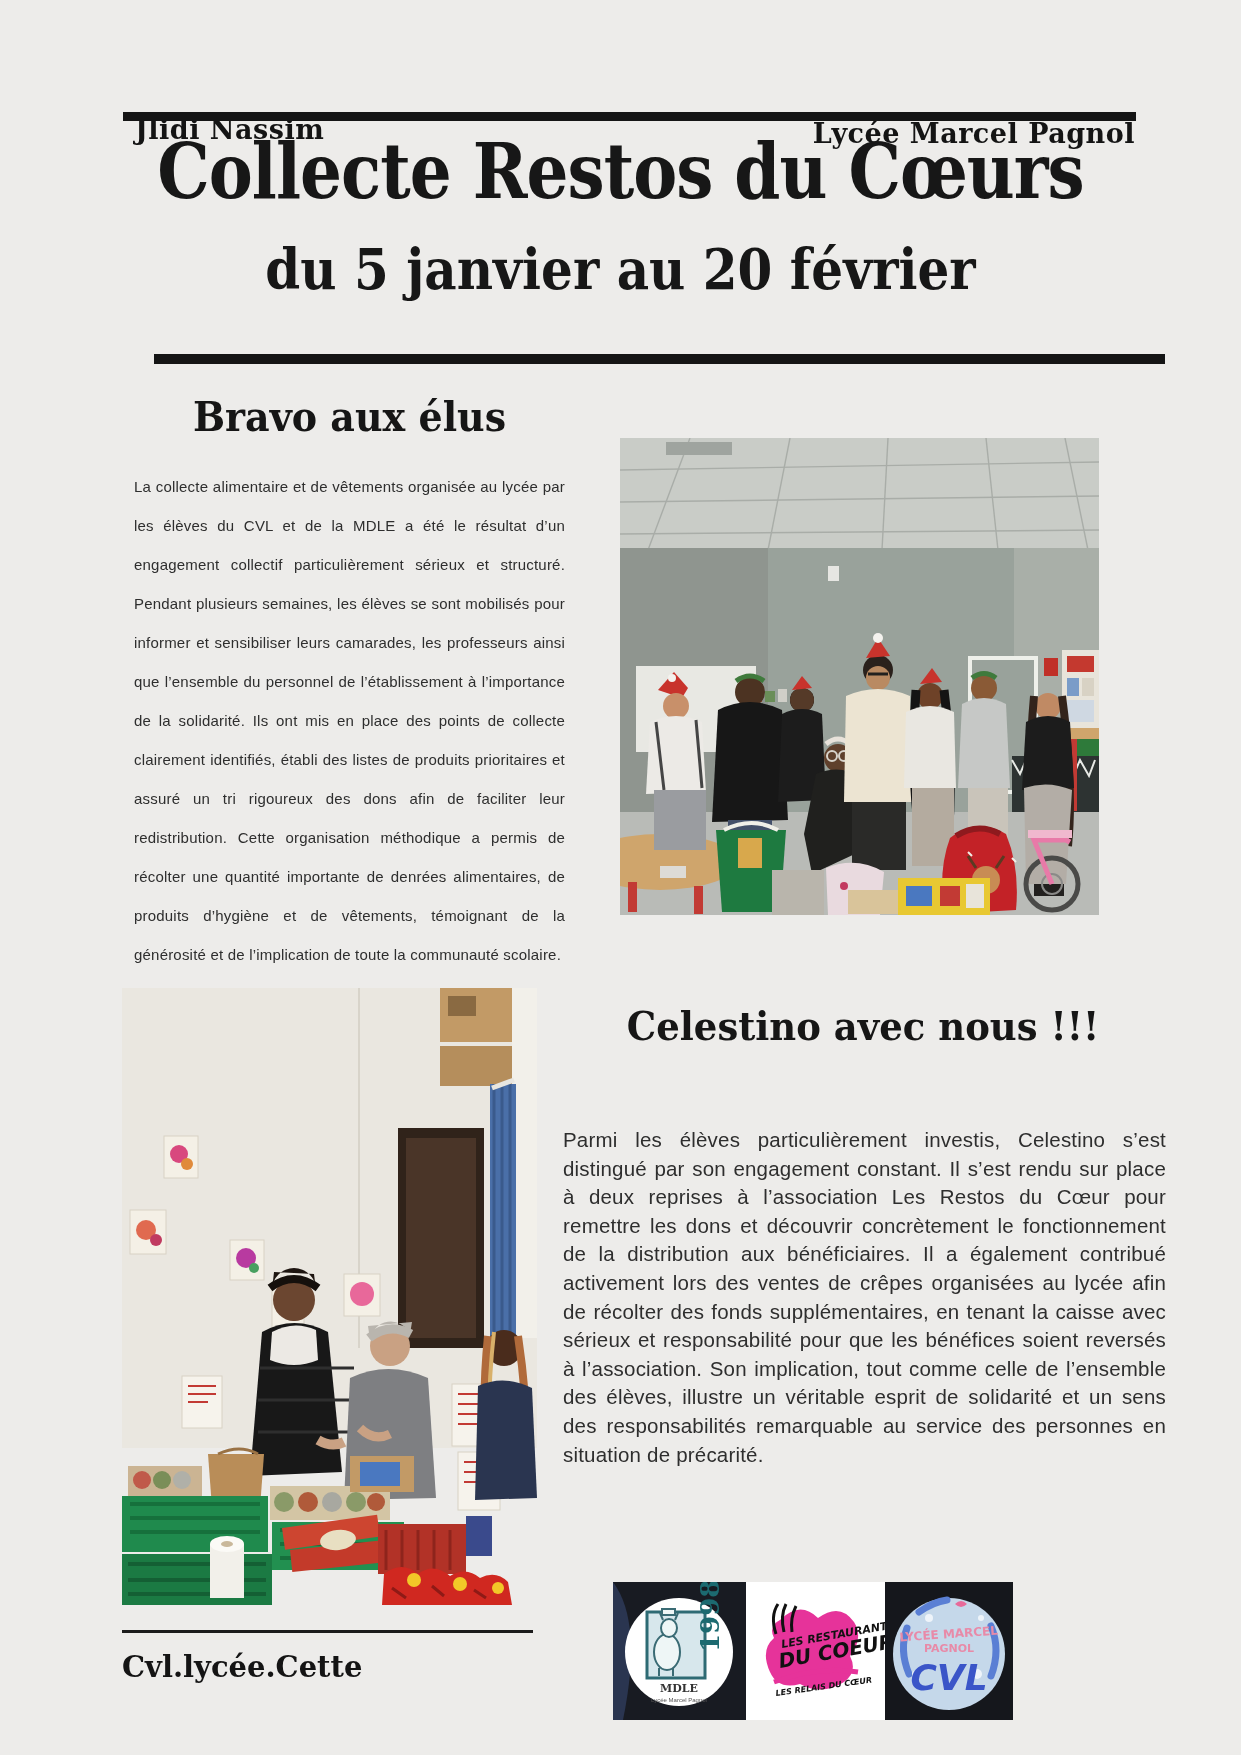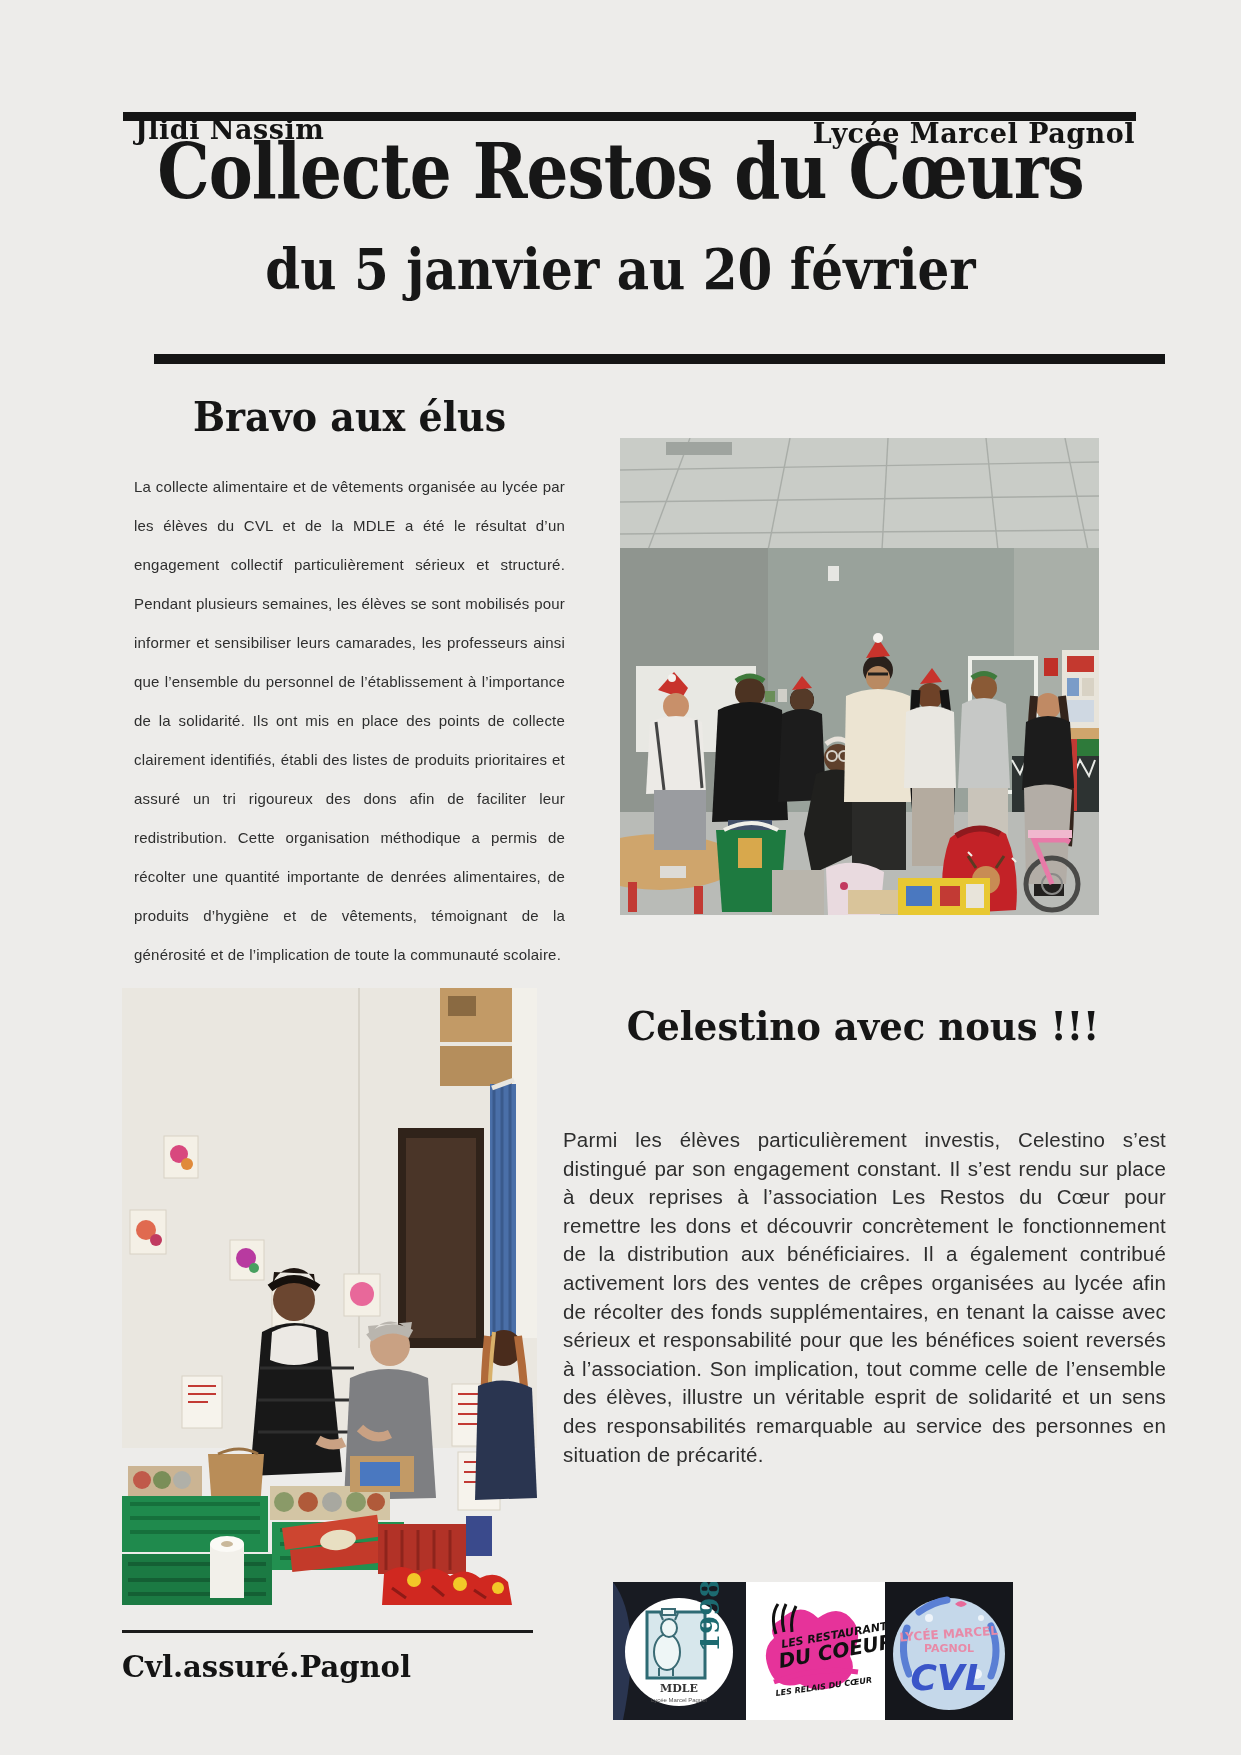--- a/index.html
+++ b/index.html
@@ -380,21 +380,21 @@
     <path d="M262 586 q18 -14 34 0 q16 -12 32 2 q16 -10 30 2 q16 -8 28 4 l4 23 h-130 z" fill="#d02820"></path>
     <circle cx="292" cy="592" r="7" fill="#f2c828"></circle>
       <circle cx="338" cy="596" r="7" fill="#f2c828"></circle>
     <circle cx="376" cy="600" r="6" fill="#f2c828"></circle>
     <path d="M270 600 l14 10 M310 598 l12 10 M352 602 l12 8" stroke="#8e1a16" stroke-width="3"></path>
   </g>
   <rect x="344" y="528" width="26" height="40" fill="#3a4a8c"></rect>
 </svg>
 
 <div class="abs" id="footer-rule"></div>
-<div class="abs" id="footer-handle">Cvl.assuré.Pagnol</div>
+<div class="abs" id="footer-handle">Cvl.lycée.Cette</div>
 
 <div class="abs" id="logo-strip">
 
   <svg class="logo-box" width="133" height="138" viewBox="0 0 133 138">
     <rect width="133" height="138" fill="#181b22"></rect>
     <path d="M0 0 q30 40 10 138 L0 138z" fill="#2a3550"></path>
     <circle cx="66" cy="70" r="54" fill="#ffffff"></circle>
     <rect x="34" y="30" width="58" height="66" fill="#d7e7ec" stroke="#2e6b74" stroke-width="3"></rect>
     <g stroke="#3a6b74" stroke-width="2" fill="#eef6f6">
       <ellipse cx="54" cy="70" rx="13" ry="18"></ellipse>

